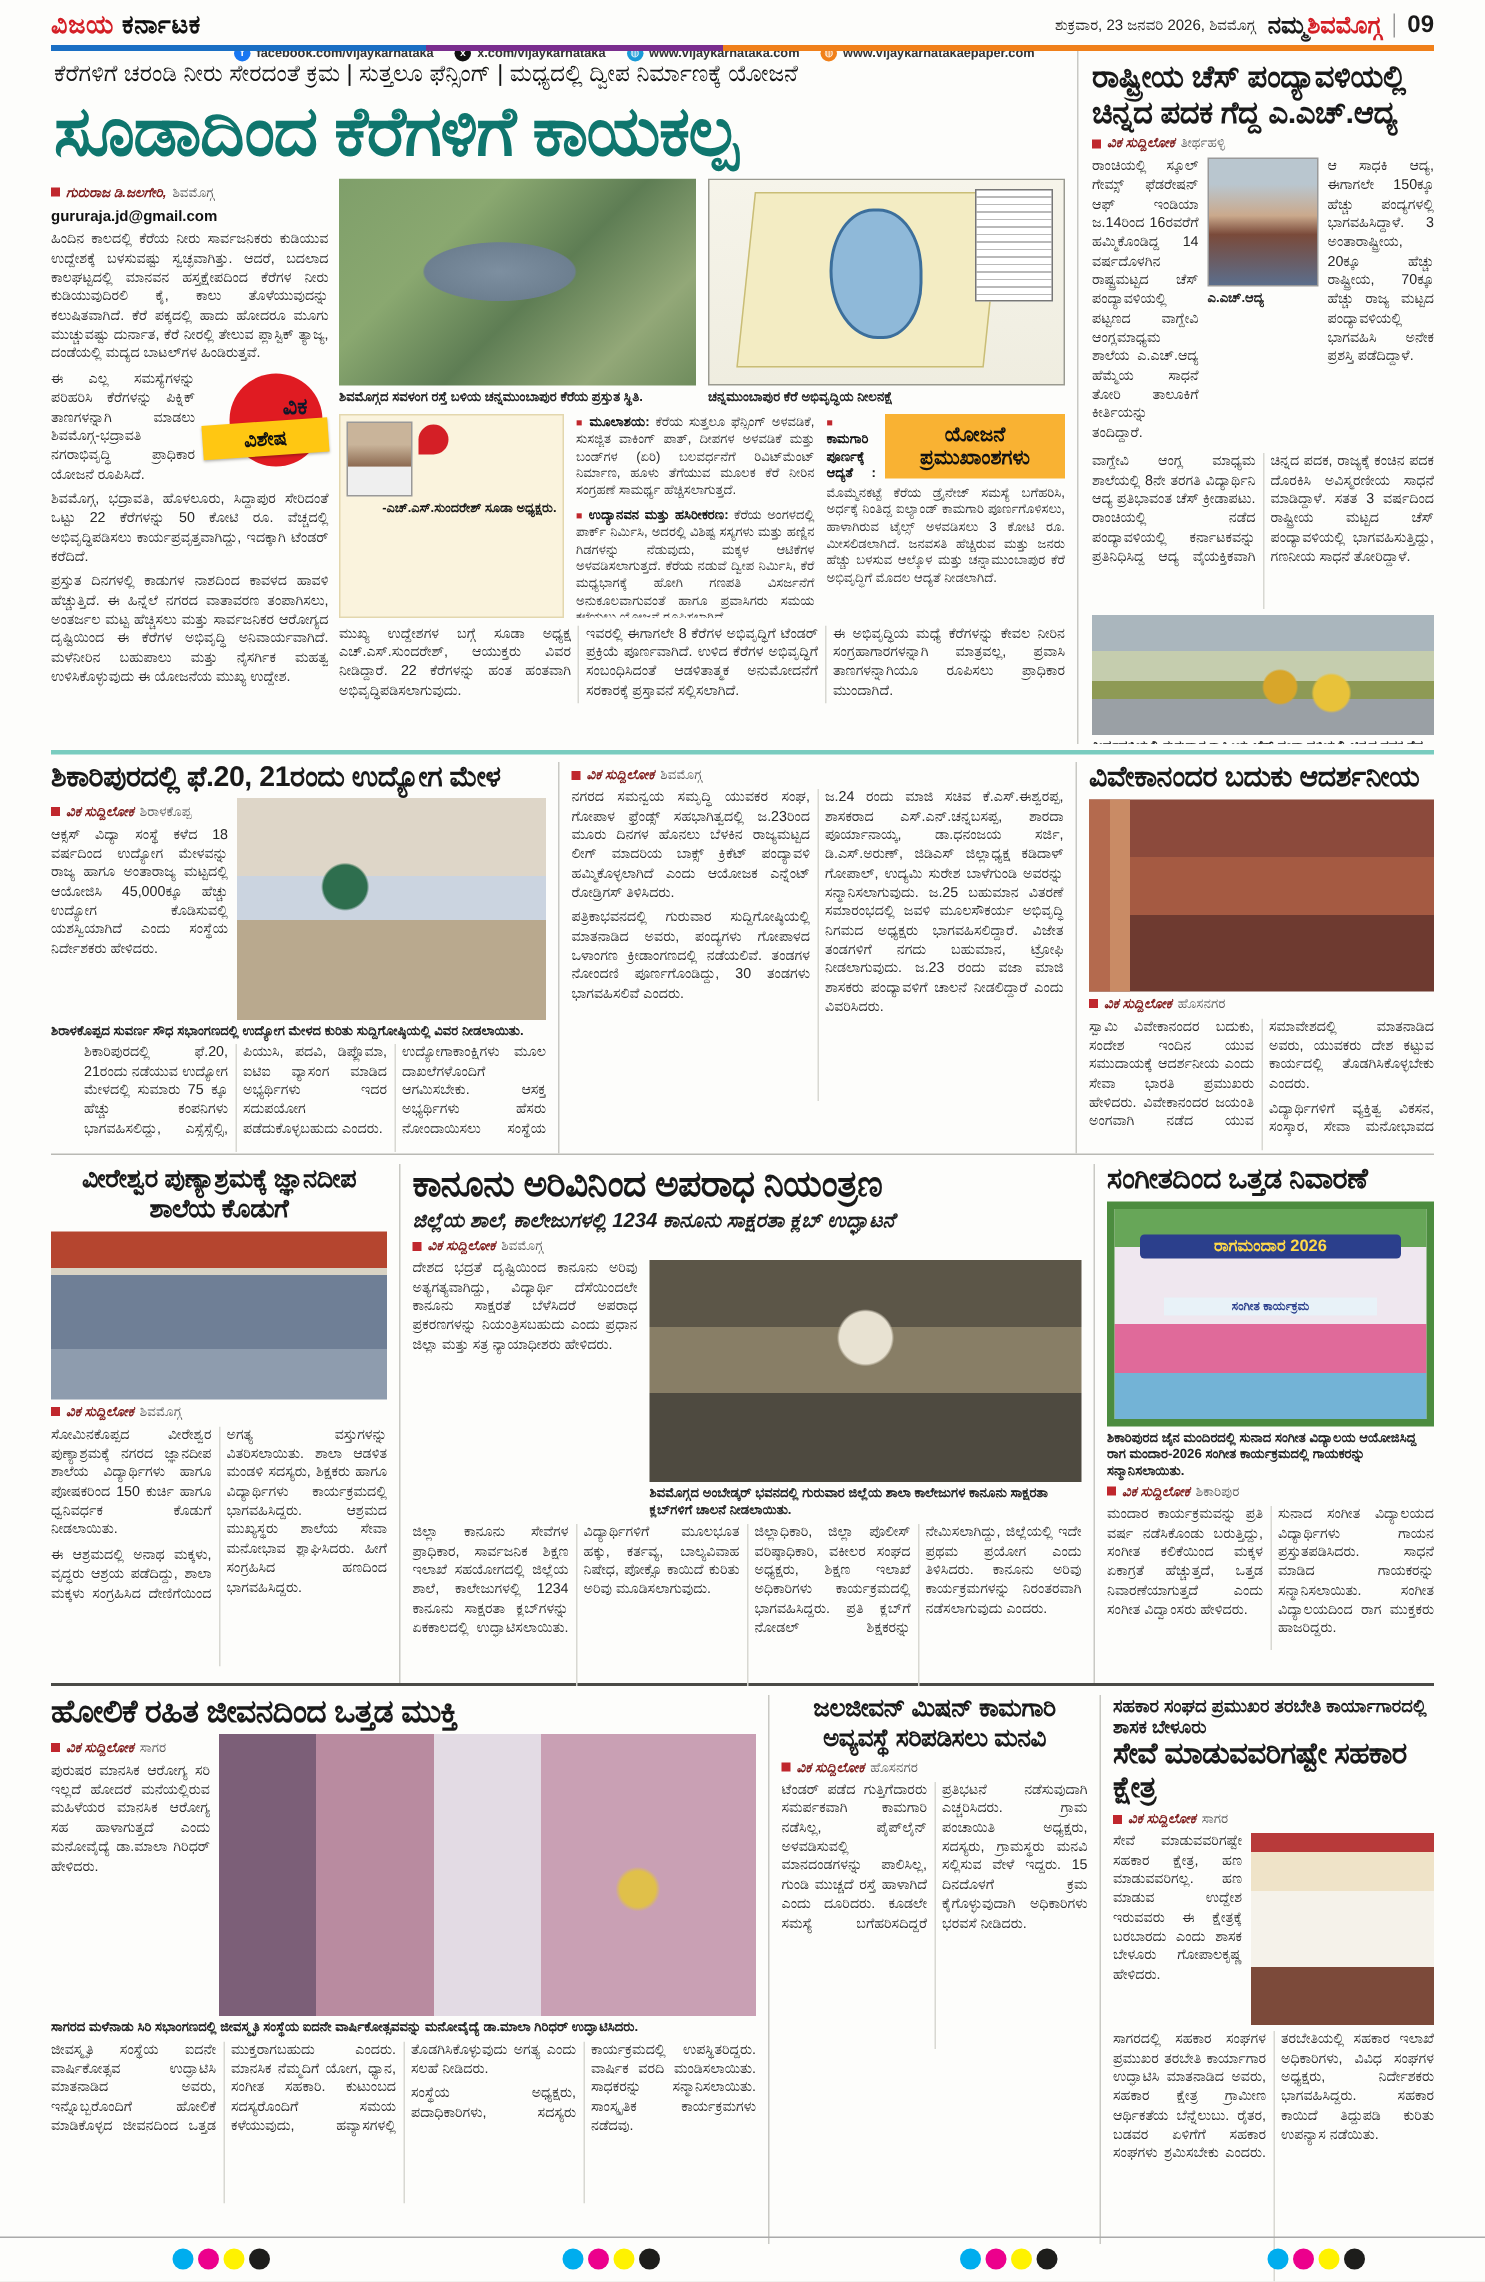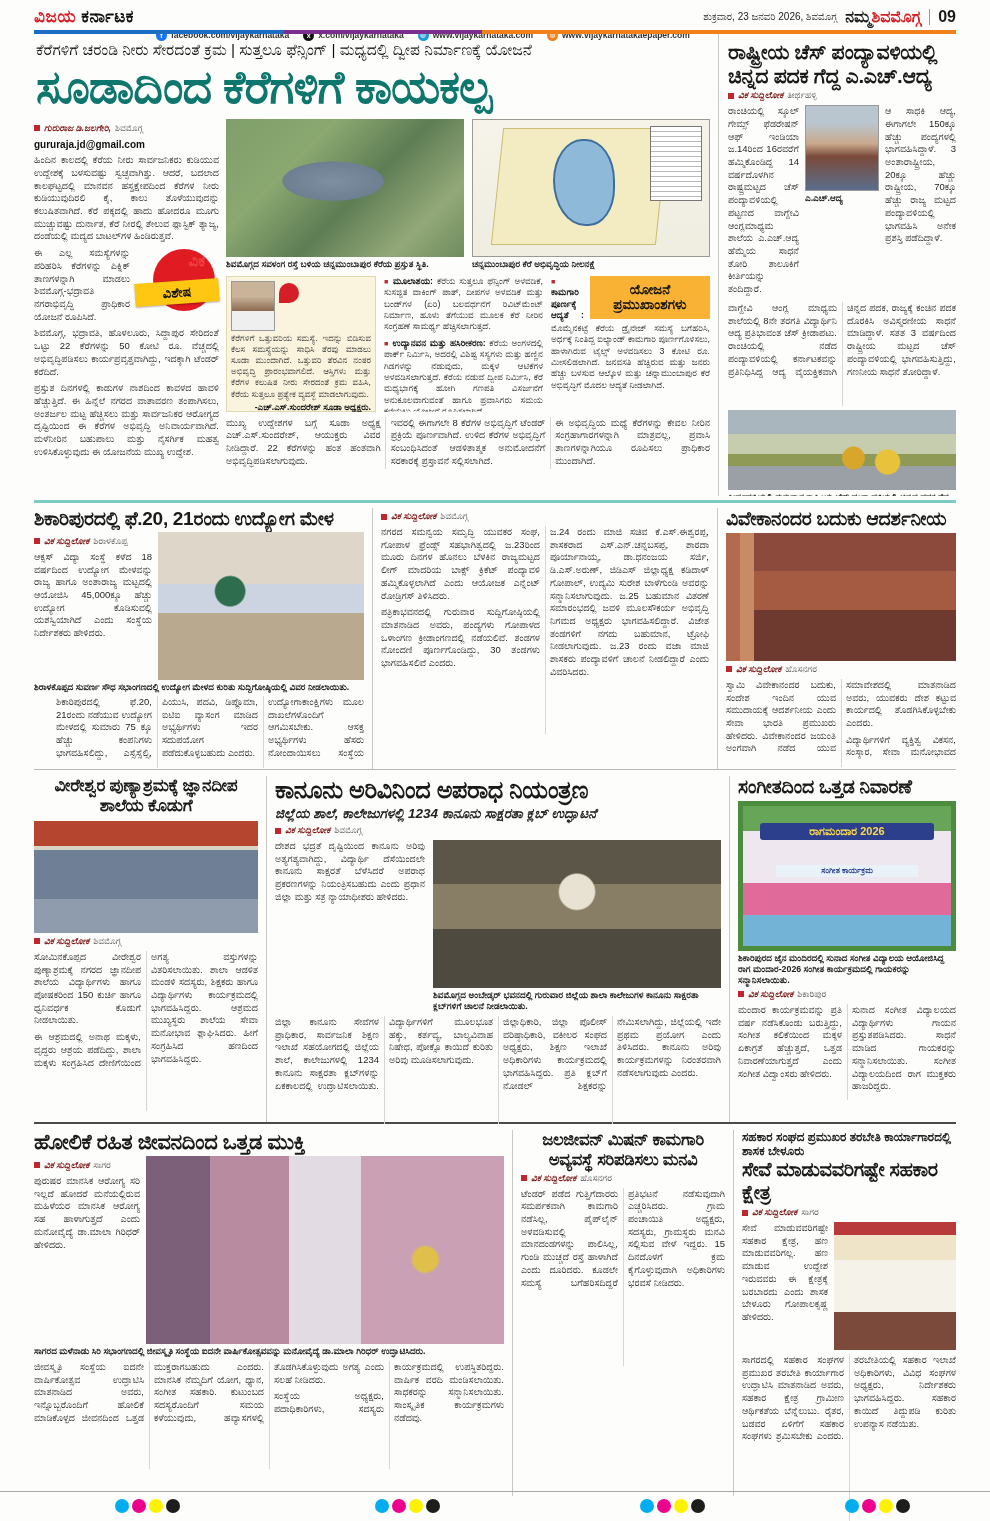--- a/index.html
+++ b/index.html
@@ -141,21 +141,21 @@
   .r4c { flex:1; padding-left:8px; }
   .r4c .kick { font-size:12px; font-weight:bold; color:#222; }
   .r4c h2 { font-size:19.5px; font-weight:bold; letter-spacing:-.4px; }
   .r4c-row { display:flex; gap:6px; margin-top:2px; }
   .r4c-row .t { width:86px; flex:none; }
   .ph-coop { height:128px; flex:1; background:
       linear-gradient(#b83a3a 0 10%, #efe3c8 10% 30%, #f5f2ea 30% 70%, #7c4a3a 70% 100%); }
   
   .vk-badge { float:right; width:84px; height:70px; position:relative; margin:2px 0 2px 5px; }
   .vk-badge .circ { position:absolute; right:4px; top:0; width:62px; height:62px; border-radius:50%; background:#e01b22; }
-  .vk-badge .l1 { position:absolute; right:14px; top:2px; color:#ef4444; font-weight:bold; font-size:15px; }
+  .vk-badge .l1 { position:absolute; right:14px; top:13px; color:#0f172a; font-weight:bold; font-size:15px; }
   .vk-ribbon { position:absolute; left:0; top:32px; width:84px; background:#ffc712; color:#111; font-weight:bold;
       font-size:13px; text-align:center; padding:3px 0; transform:rotate(-4deg); box-shadow:0 1px 2px rgba(0,0,0,.3); }
   
   .foot { position:absolute; left:0; right:0; bottom:0; height:30px; }
   .foot .line { height:1px; background:#aaa; }
   .dots { position:absolute; top:8px; display:flex; gap:3px; }
   .dot { width:14px; height:14px; border-radius:50%; }
   .d-c { background:#00adee; } .d-m { background:#ec008c; } .d-y { background:#fff200; } .d-k { background:#1d1d1b; }
 </style>
 </head>
@@ -243,21 +243,20 @@
             </figure>
           </div>
 
           <div class="lead-mid">
 
             <aside class="qbox">
               <div class="qrow">
                 <div class="ph-face"></div>
                 <div class="qmark"></div>
               </div>
-              <div>ಕೆರೆಗಳಿಗೆ ಒತ್ತುವರಿಯ ಸಮಸ್ಯೆ. ಇದನ್ನು ಬಿಡಿಸುವ ಕೆಲಸ ಸಮಸ್ಯೆಯನ್ನು ಸಾಧಿಸಿ ತೆರವು ಮಾಡಲು ಸೂಡಾ ಮುಂದಾಗಿದೆ. ಒತ್ತುವರಿ ತೆರವಿನ ನಂತರ ಅಭಿವೃದ್ಧಿ ಪ್ರಾರಂಭವಾಗಲಿದೆ. ಆಸ್ತಿಗಳು ಮತ್ತು ಕೆರೆಗಳ ಕಲುಷಿತ ನೀರು ಸೇರದಂತೆ ಕ್ರಮ ವಹಿಸಿ, ಕೆರೆಯ ಸುತ್ತಲೂ ಪ್ರತ್ಯೇಕ ವ್ಯವಸ್ಥೆ ಮಾಡಲಾಗುವುದು.</div>
               <div class="qattr">-ಎಚ್.ಎಸ್.ಸುಂದರೇಶ್ ಸೂಡಾ ಅಧ್ಯಕ್ಷರು.</div>
             </aside>
 
             <div class="midb">
               <div class="bul">
                 <b>ಮೂಲಾಶಯ:</b>
                 <span>ಕೆರೆಯ ಸುತ್ತಲೂ ಫೆನ್ಸಿಂಗ್ ಅಳವಡಿಕೆ, ಸುಸಜ್ಜಿತ ವಾಕಿಂಗ್ ಪಾತ್, ದೀಪಗಳ ಅಳವಡಿಕೆ ಮತ್ತು ಬಂಡ್‌ಗಳ (ಏರಿ) ಬಲವರ್ಧನೆಗೆ ರಿವಿಟ್‌ಮೆಂಟ್ ನಿರ್ಮಾಣ, ಹೂಳು ತೆಗೆಯುವ ಮೂಲಕ ಕೆರೆ ನೀರಿನ ಸಂಗ್ರಹಣೆ ಸಾಮರ್ಥ್ಯ ಹೆಚ್ಚಿಸಲಾಗುತ್ತದೆ.</span>
               </div>
               <div class="bul">
                 <b>ಉದ್ಯಾನವನ ಮತ್ತು ಹಸಿರೀಕರಣ:</b>

